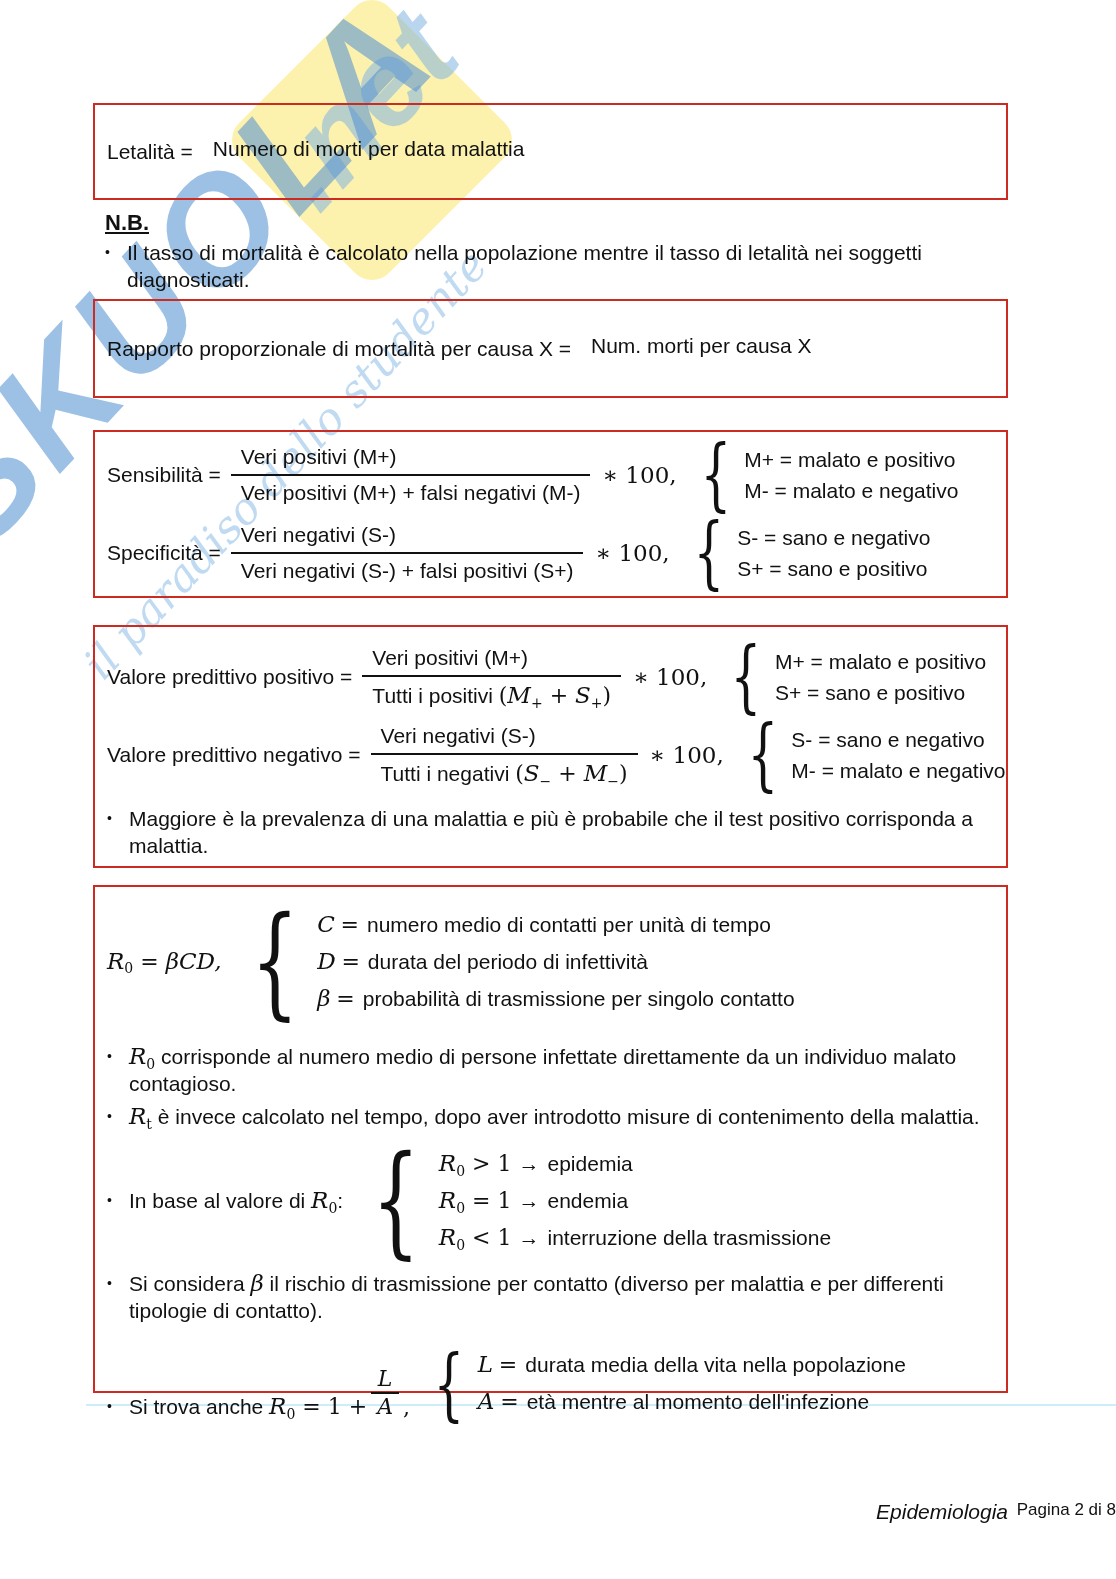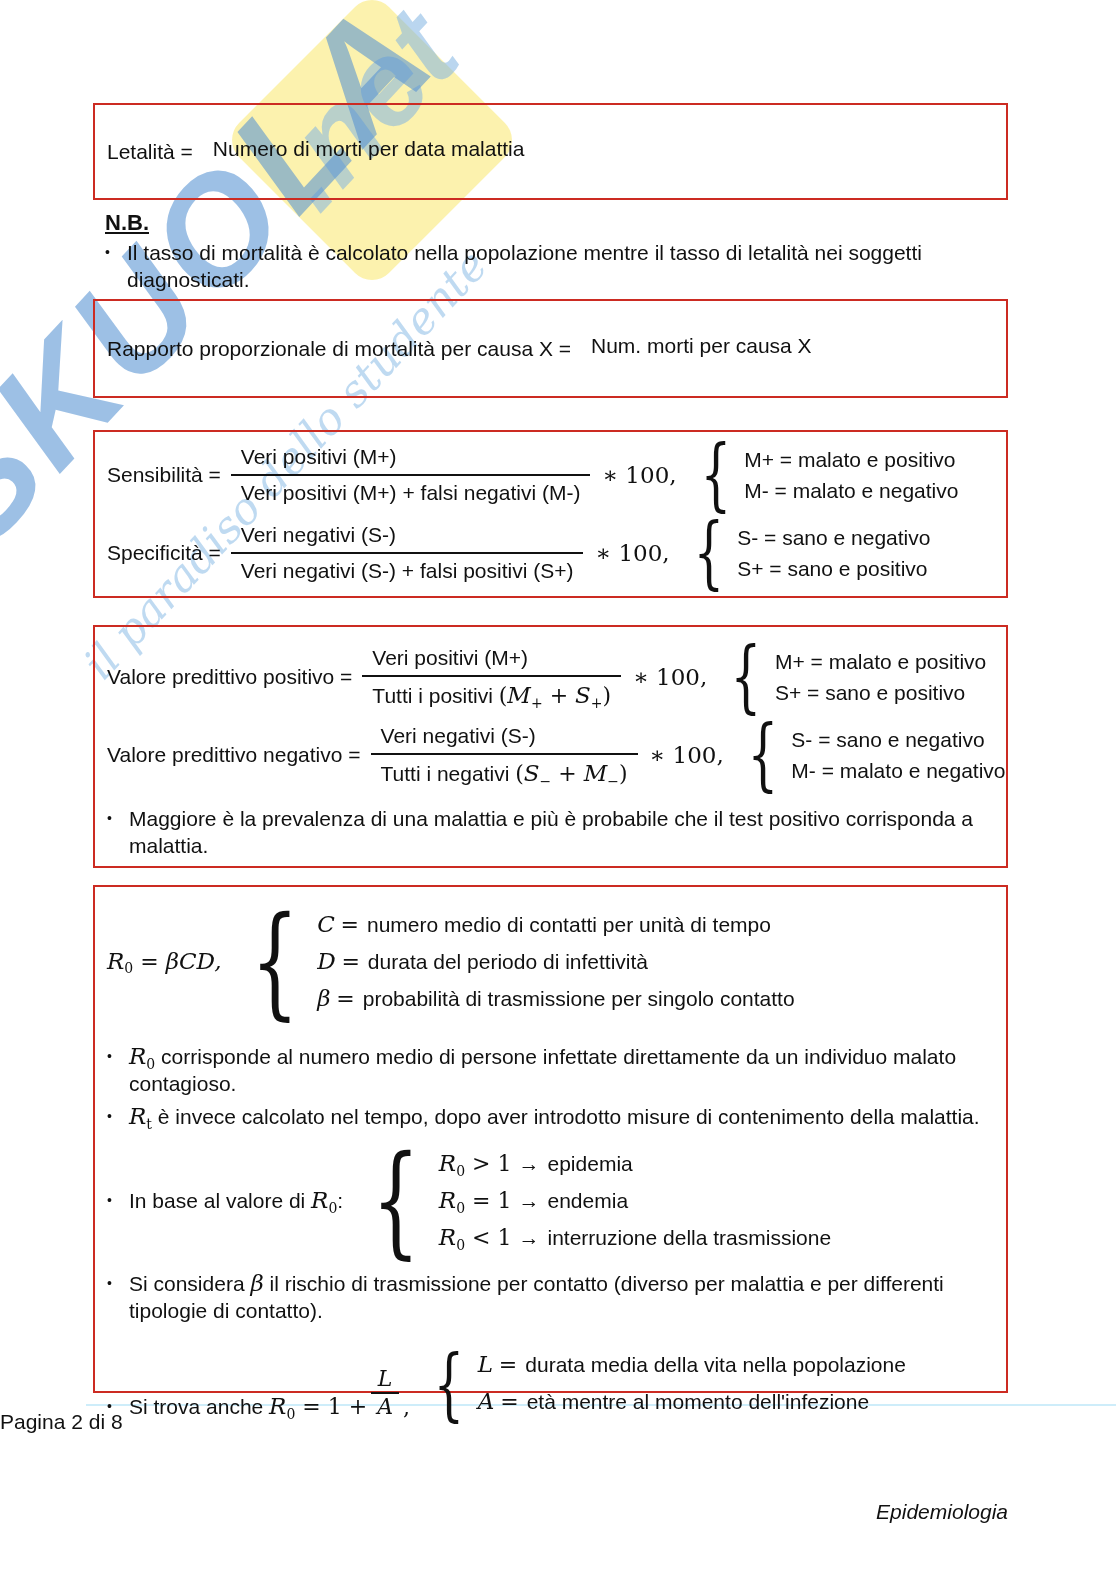--- a/index.html
+++ b/index.html
@@ -78,21 +78,21 @@
   .box4 { top:625px; height:243px; padding:14px 0 16px 12px; }
   .box4 .row { margin-bottom:6px; }
   .box4 .bullet { margin-top:14px; }
   .box5 { top:885px; height:508px; padding:18px 12px 0 12px; }
   .gap-sm { margin-top:6px; }
   .gap-md { margin-top:12px; }
   .lfrac { display:inline-block; text-align:center; vertical-align:middle; margin:0 4px; }
   .lfrac .num, .lfrac .den { display:block; font-family:"DejaVu Serif", serif; font-style:italic; font-size:22px; padding:0 6px; line-height:26px; }
   .lfrac .den { border-top:2px solid #111; }
   
-  .footer-page { position:absolute; left:0; right:0; top:1410px; text-align:left; font-size:21px; }
+  .footer-page { position:absolute; left:0; right:0; top:1500px; text-align:right; font-size:17px; }
   .footer-subject { position:absolute; right:108px; top:1500px; font-size:21px; font-style:italic; }
 </style>
 </head>
 <body>
 
 <div class="page">
 
   <div class="wm">
     <div class="wm-diamond"></div>
     <div class="wm-net">.net</div>

